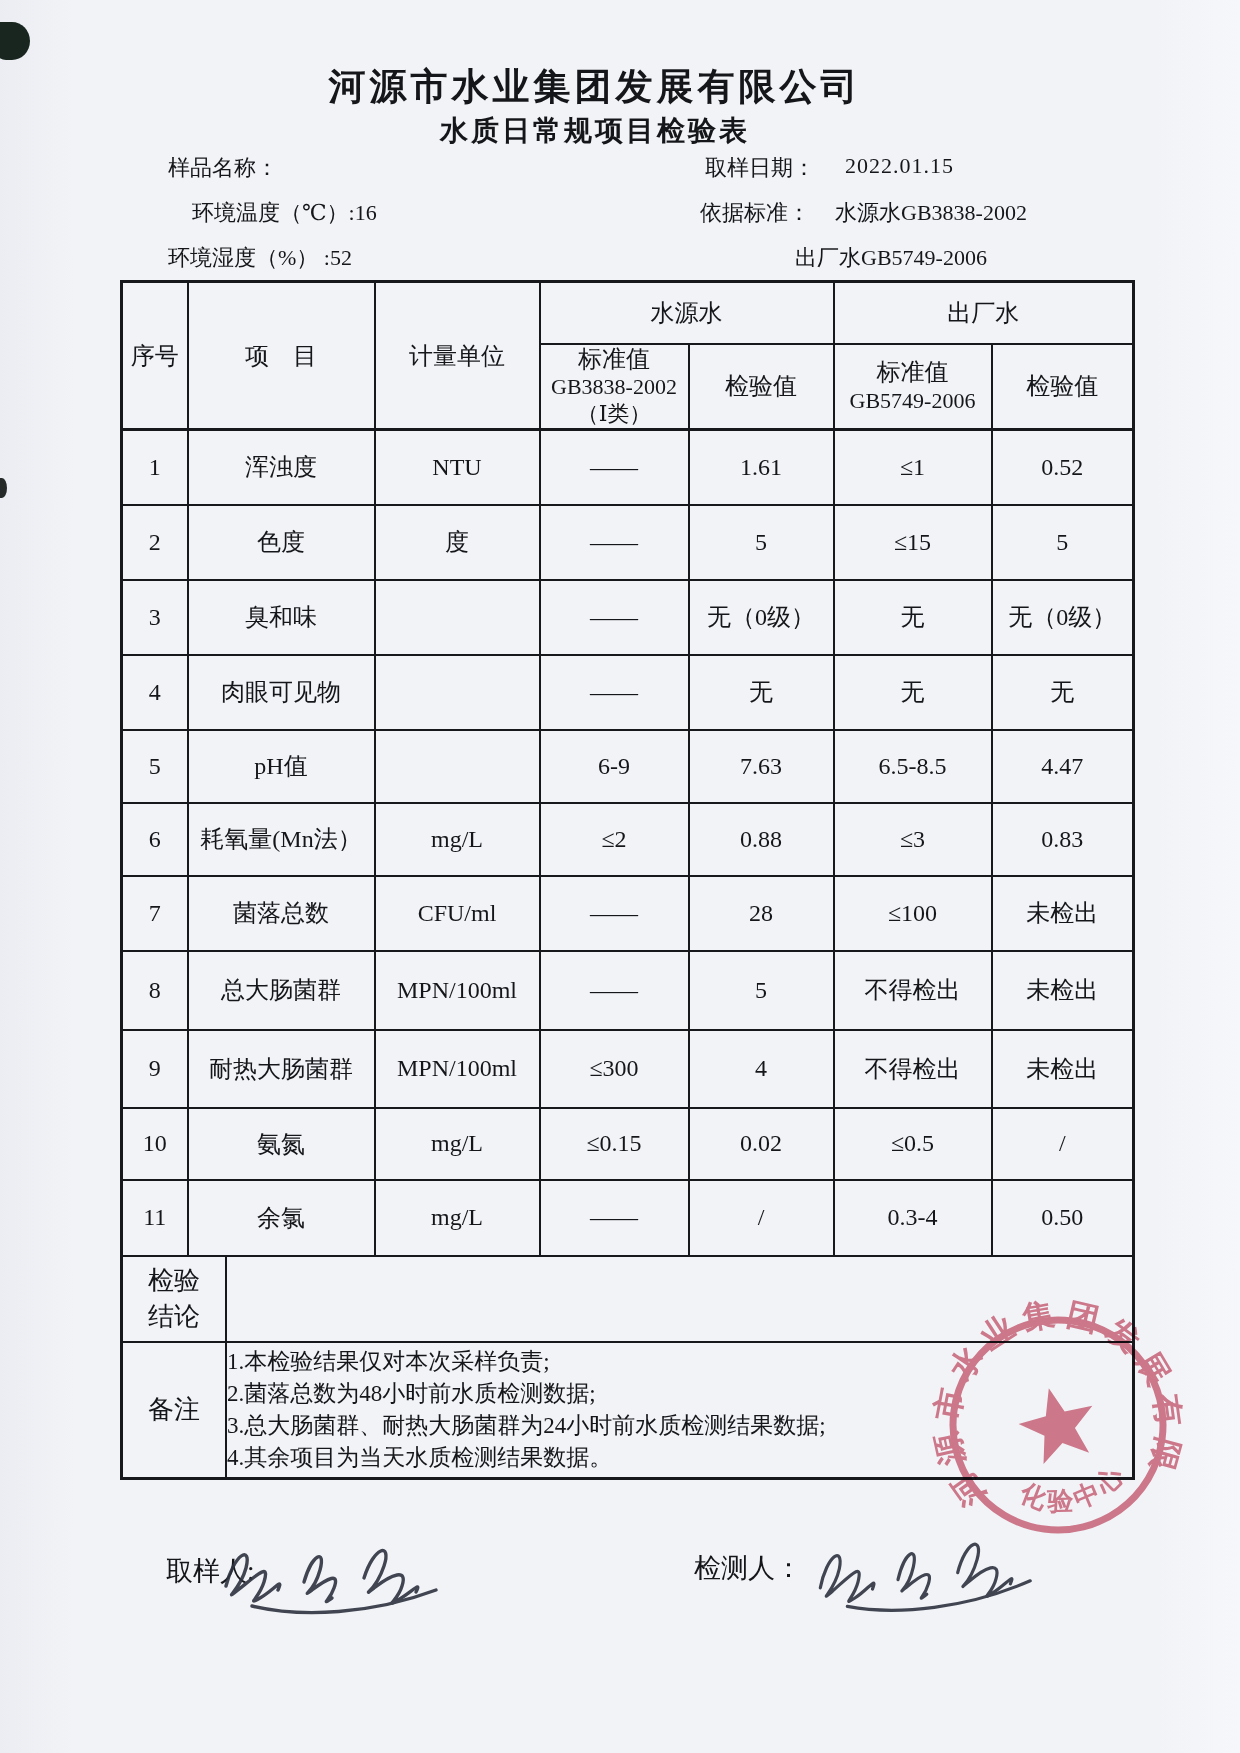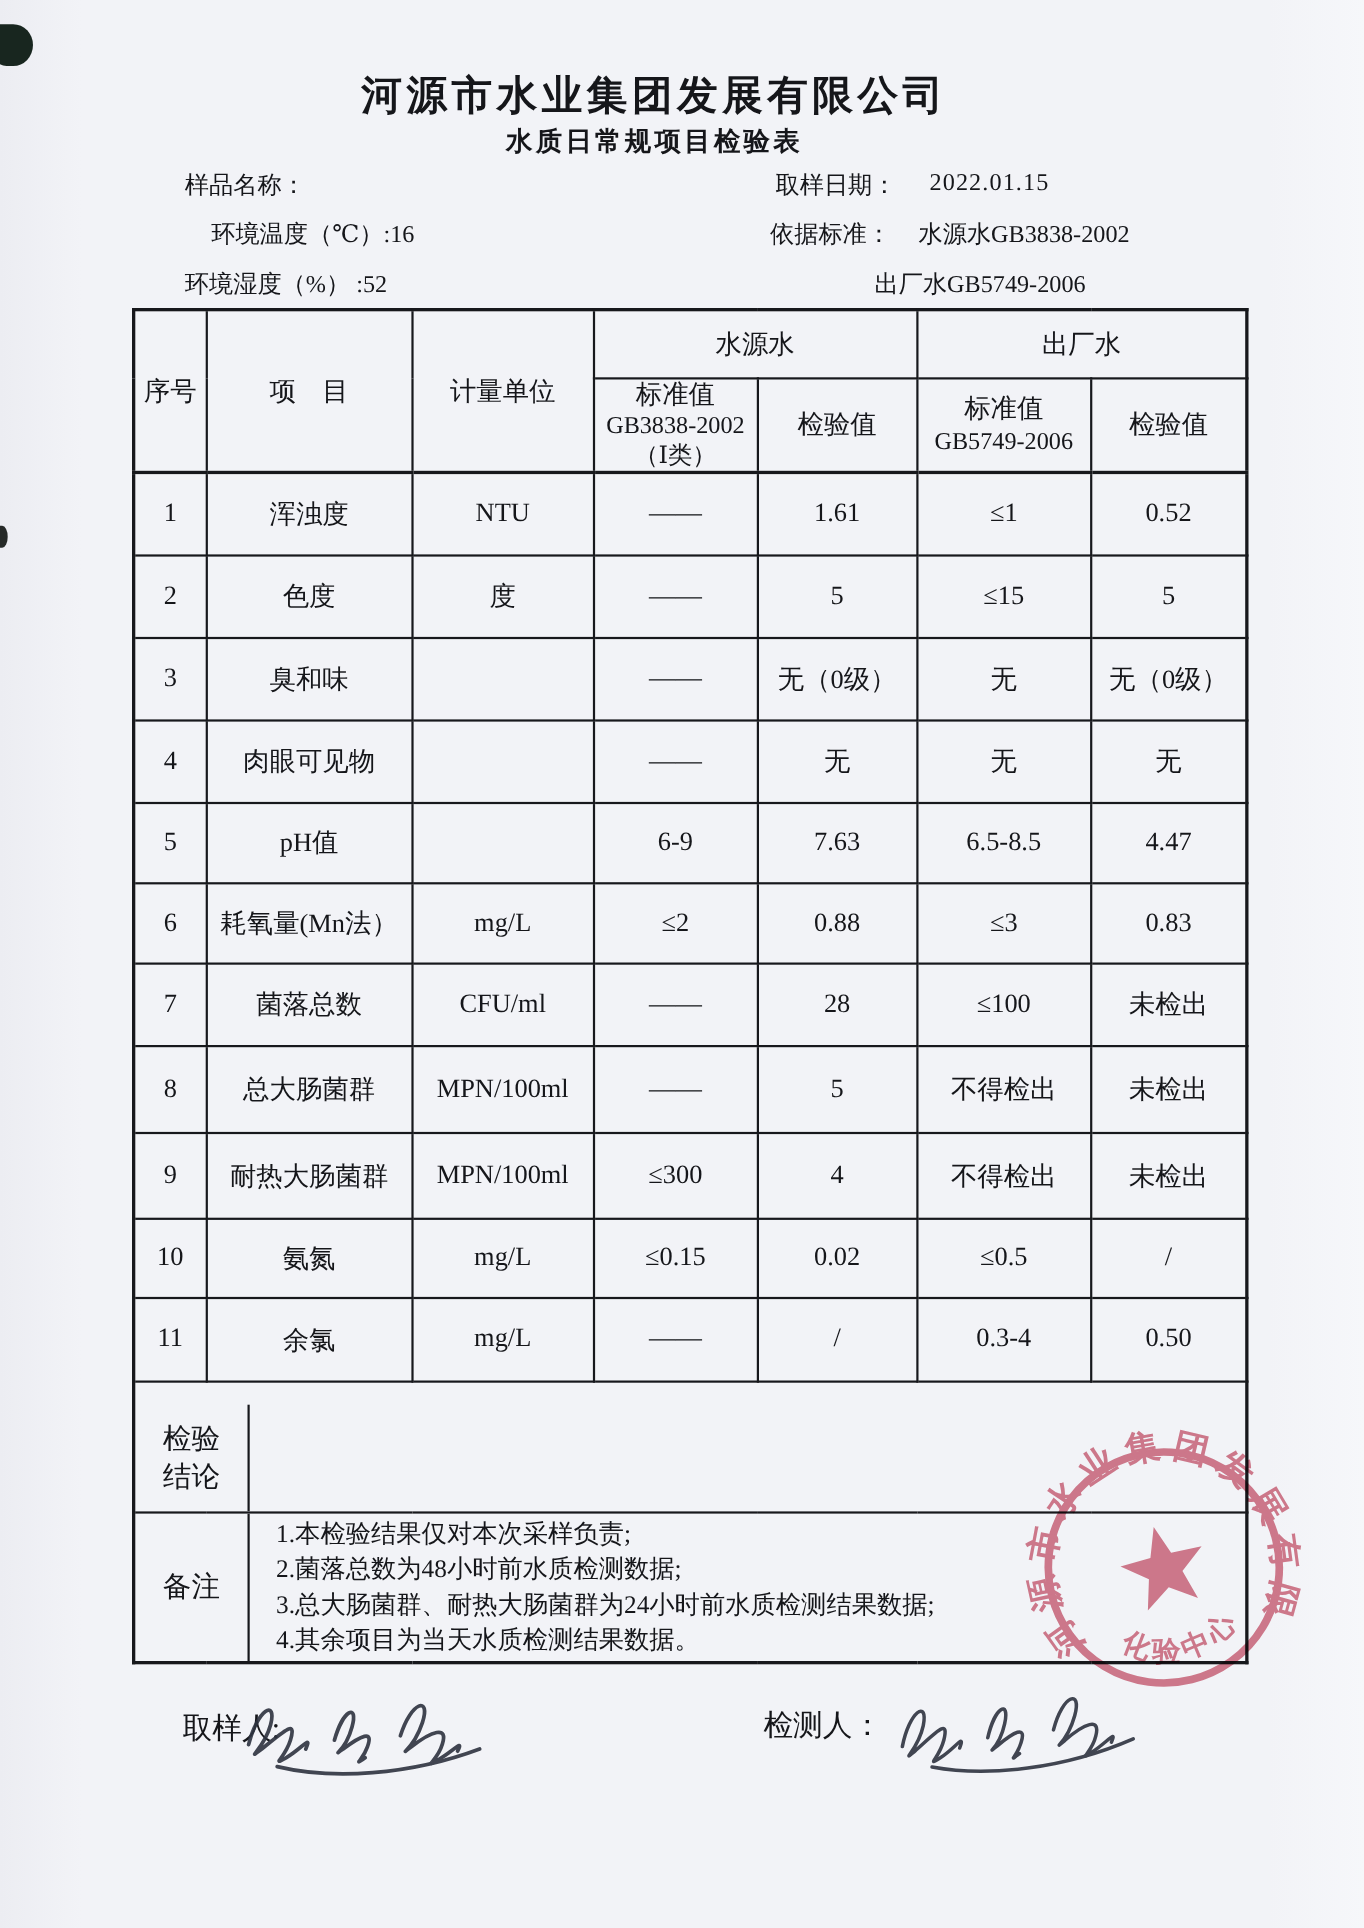--- a/index.html
+++ b/index.html
@@ -5,21 +5,21 @@
   html,body{margin:0;padding:0;background:#d8d9de;}
   .page{position:relative;width:1240px;height:1753px;overflow:hidden;
     background:linear-gradient(90deg,#ecedf2 0%,#f2f3f7 6%,#f2f3f7 93%,#f6f7fa 100%);
     font-family:"Liberation Serif","DejaVu Serif",serif;color:#15161a;}
   .scan-mark{position:absolute;background:#18261f;}
   .mark-a{left:-6px;top:22px;width:36px;height:38px;border-radius:0 60% 60% 40%;}
   .mark-b{left:-3px;top:478px;width:10px;height:20px;border-radius:0 50% 50% 0;background:#262a28;}
   .title{position:absolute;left:0;top:62px;width:1190px;text-align:center;
     font-size:37px;font-weight:700;letter-spacing:4px;}
   .subtitle{position:absolute;left:0;top:112px;width:1190px;text-align:center;
-    font-size:24px;font-weight:600;letter-spacing:3px;}
+    font-size:28px;font-weight:600;letter-spacing:3px;}
   .info{position:absolute;font-size:22px;font-weight:500;white-space:nowrap;}
   .i-sample-label{left:168px;top:153px;}
   .i-sample-value{left:300px;top:153px;}
   .i-date-label{left:705px;top:153px;}
   .i-date-value{left:845px;top:153px;letter-spacing:1px;}
   .i-temp{left:168px;top:198px;margin-left:24px;}
   .i-std-label{left:700px;top:198px;}
   .i-std-src{left:835px;top:198px;}
   .i-hum{left:168px;top:243px;}
   .i-std-out{left:795px;top:243px;}
@@ -28,22 +28,22 @@
   .rpt td,.rpt th{border:2px solid #17181c;text-align:center;vertical-align:middle;
     font-size:24px;font-weight:500;padding:0;overflow:hidden;}
   .rpt .hdr-sub{border-bottom:3px solid #17181c;}
   .stack{display:flex;flex-direction:column;justify-content:center;gap:3px;line-height:1.1;}
   .gb{font-size:22px;letter-spacing:0;}
   .item-cell{text-align:left;padding-left:13px;margin-left:20px;}
   .comp{display:flex;align-items:stretch;}
   .comp-label{width:102px;border-right:2px solid #17181c;display:flex;flex-direction:column;
     align-items:center;justify-content:center;font-size:26px;line-height:1.35;flex:none;}
   .comp-body{flex:1;display:flex;flex-direction:column;justify-content:center;
-    text-align:left;padding-left:24px;}
-  .h-concl{height:97px;margin-top:20px;}
+    text-align:left;padding-left:0;}
+  .h-concl{height:84px;}
   .h-remark{height:134px;}
   .remark-line{font-size:23px;line-height:32px;white-space:nowrap;}
   .sig-label{position:absolute;font-size:27px;font-weight:500;}
   .sig-sampler-label{left:166px;top:1553px;text-align:right;}
   .sig-tester-label{left:694px;top:1550px;}
   .sig-svg{position:absolute;}
   .sig1{left:212px;top:1528px;}
   .sig2{left:806px;top:1524px;}
   .stamp-svg{position:absolute;left:930px;top:1297px;mix-blend-mode:multiply;opacity:0.84;}
   .stamp-text{font-family:"Liberation Serif","DejaVu Serif",serif;font-weight:600;}

